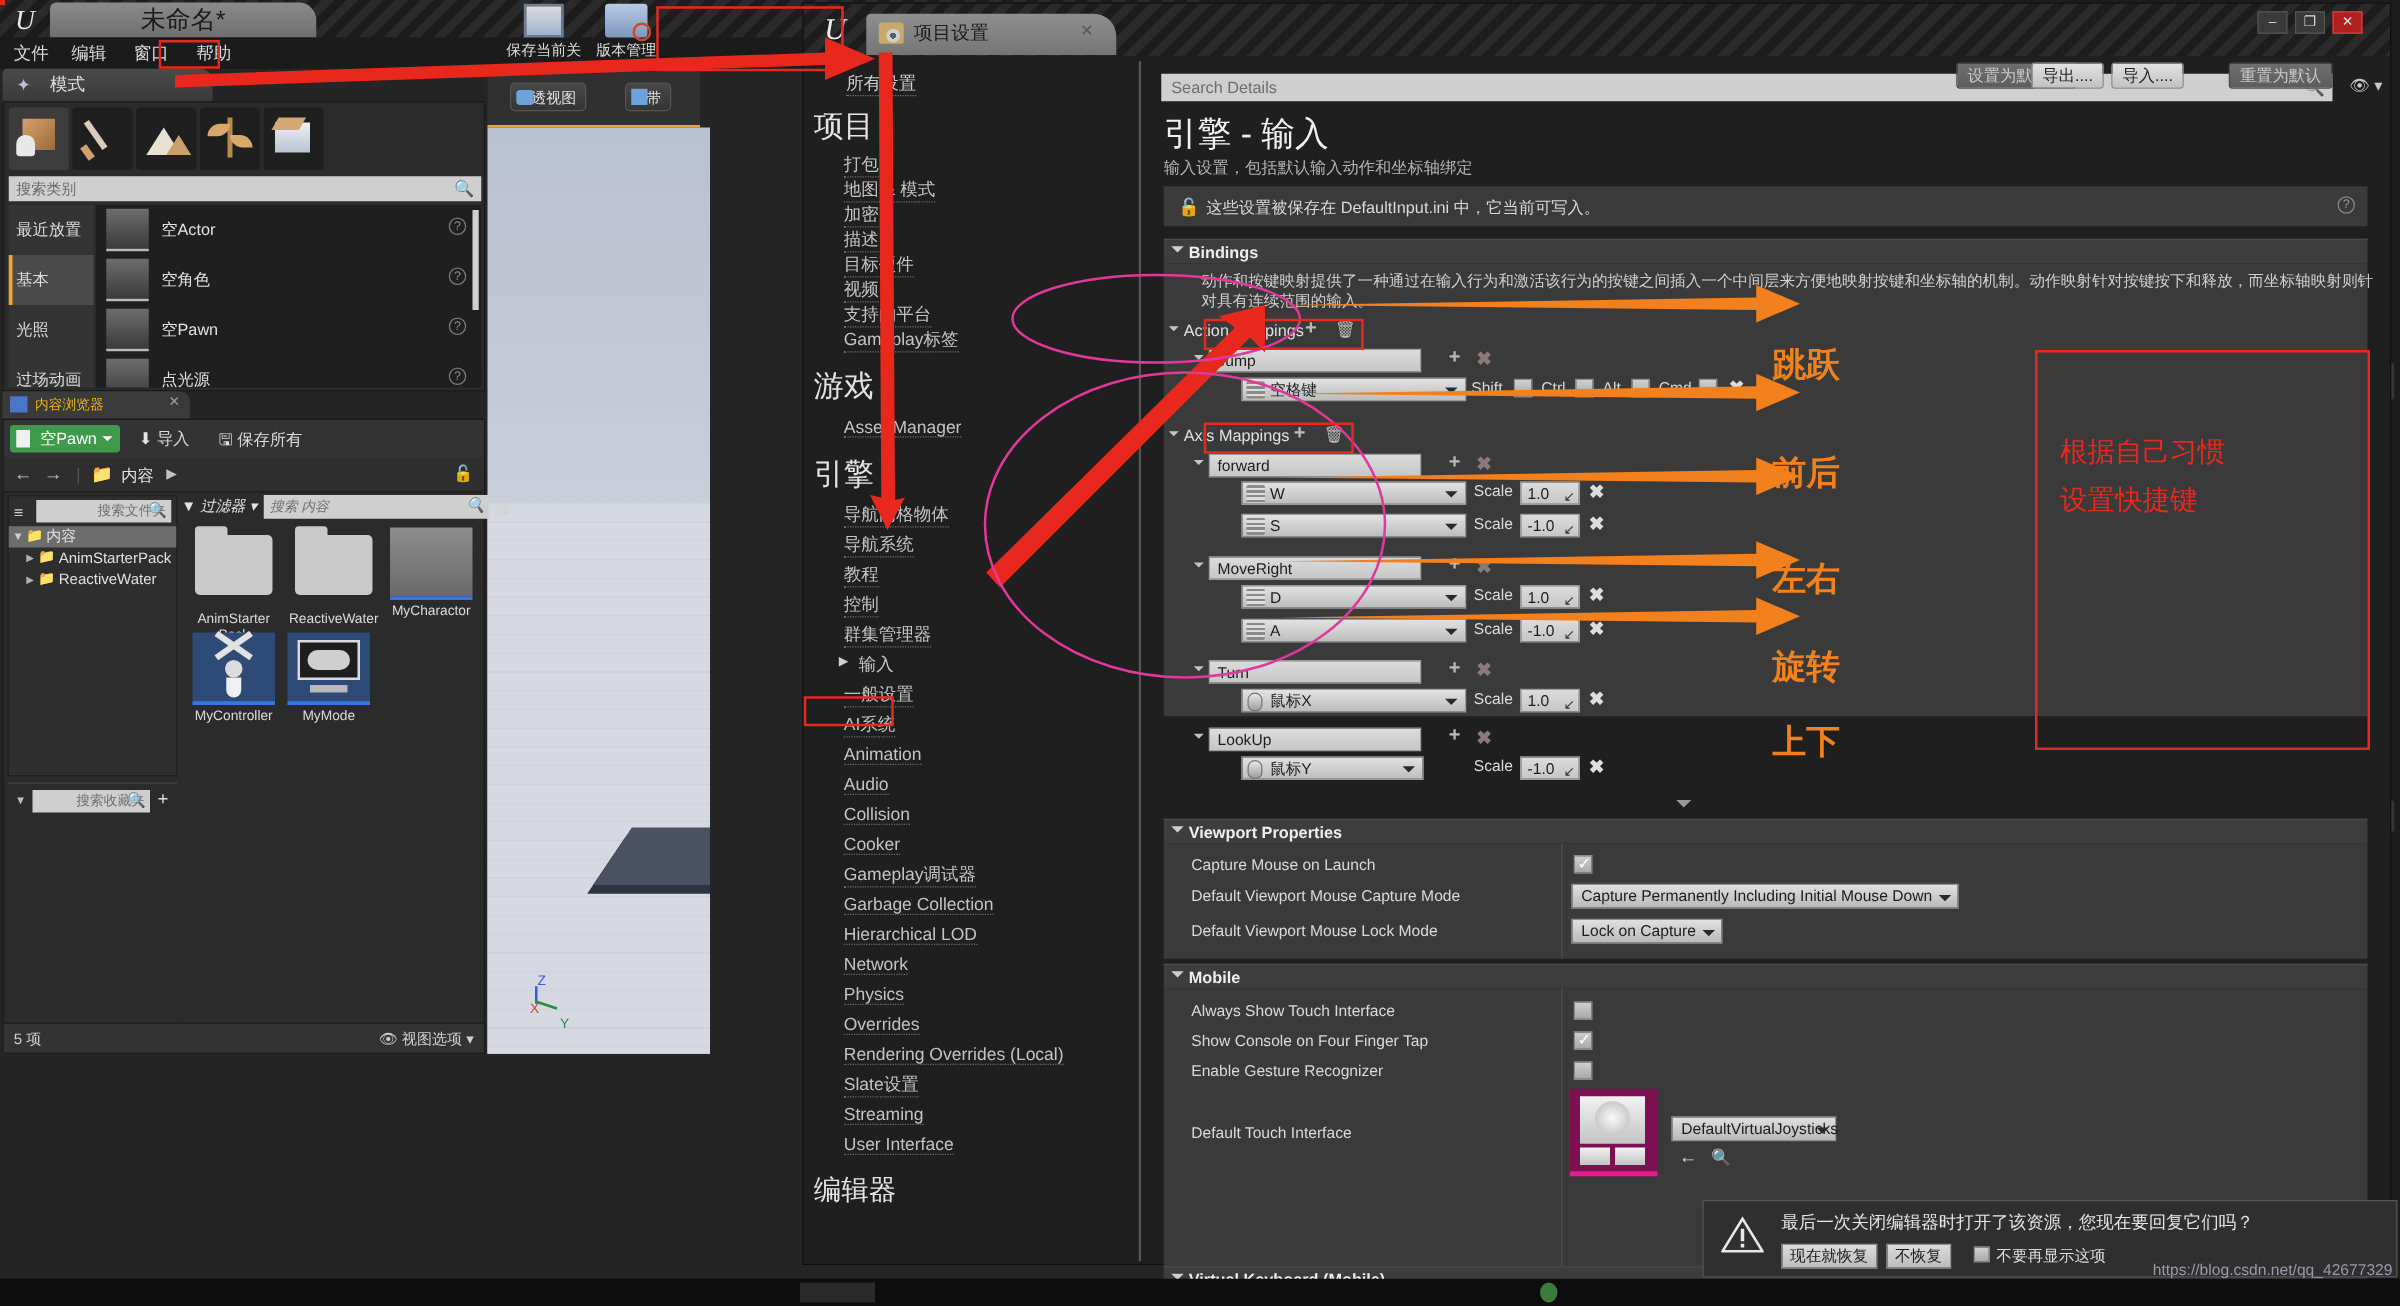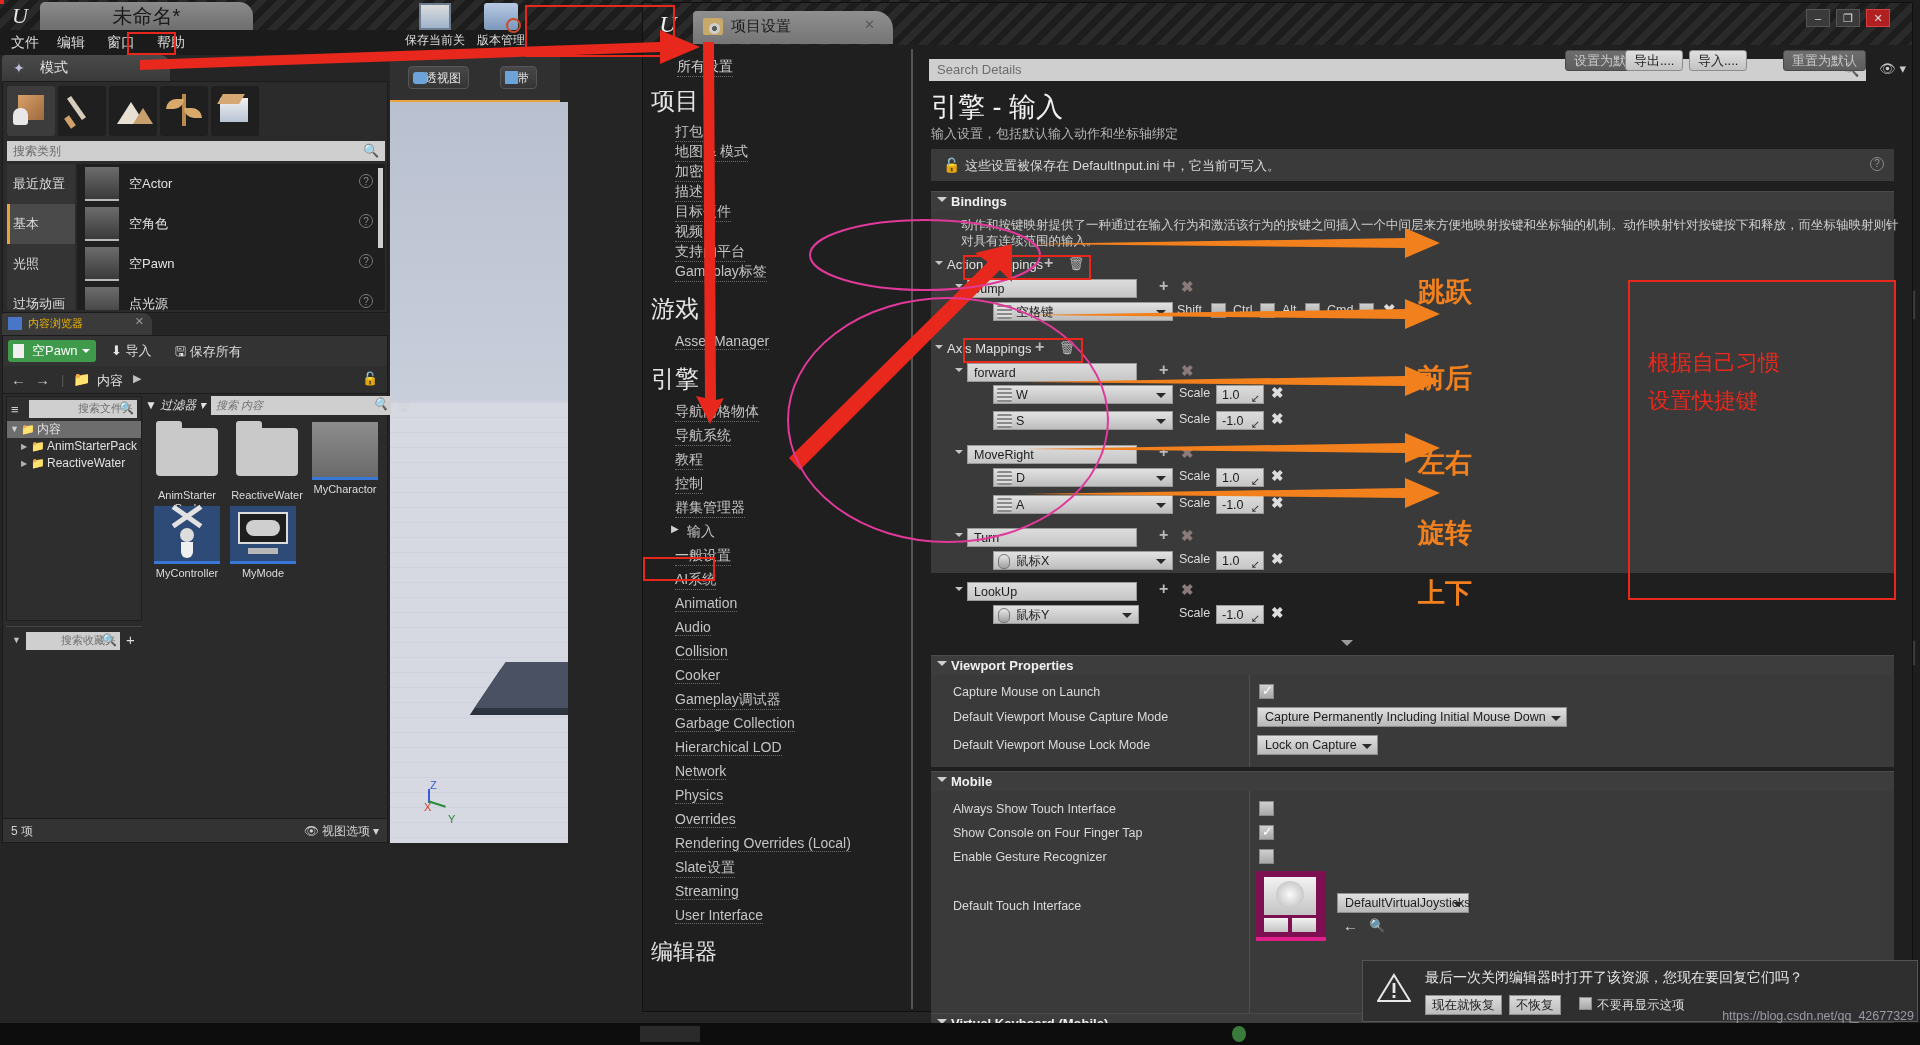--- a/index.html
+++ b/index.html
@@ -418,21 +418,21 @@
       <span style="position:absolute;left:6px;top:8px;font-size:9px;color:#c0c0c0;">▼</span>
       <div class="sf-search" style="left:20px;top:5px;width:94px;">
         <span>搜索收藏夹</span>
         <span class="mag">🔍</span>
       </div>
       <span style="position:absolute;left:120px;top:4px;font-size:15px;color:#dcdcdc;">+</span>
     </div>
 
     <div id="cb-status">
       <span style="position:absolute;left:8px;top:4px;font-size:12px;color:#d0d0d0;">5 项</span>
-      <span style="position:absolute;right:8px;top:4px;font-size:12px;color:#d0d0d0;font-family:Liberation Serif, serif;">
+      <span style="position:absolute;right:8px;top:4px;font-size:12px;color:#d0d0d0;">
         <span>👁</span>
         <span>视图选项</span>
         <span>▾</span>
       </span>
     </div>
   </div>
 
   <div style="position:absolute;left:1528px;top:36px;width:34px;height:160px;"></div>
 </div>
 

